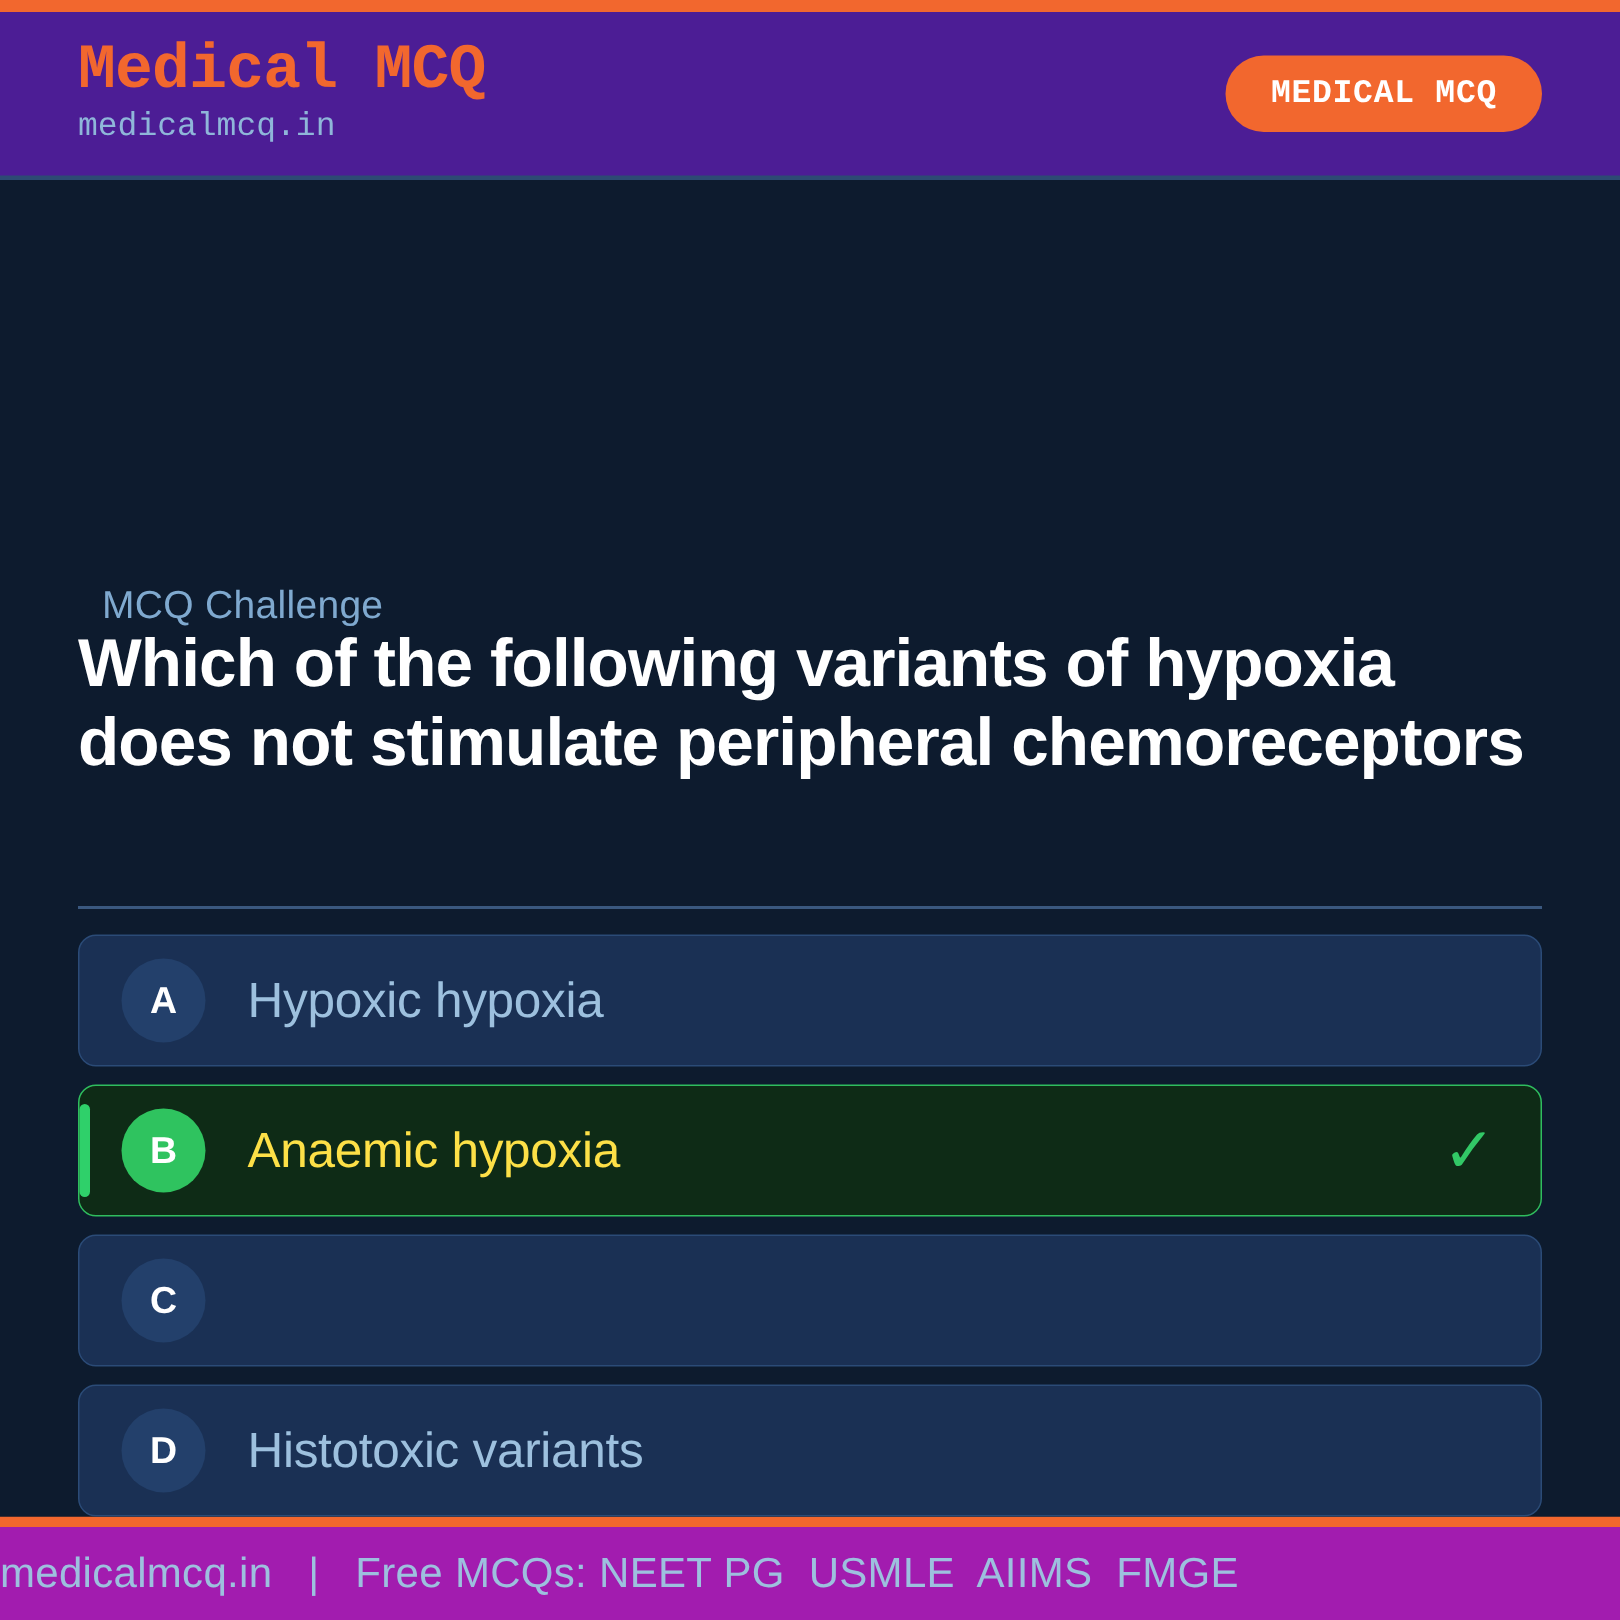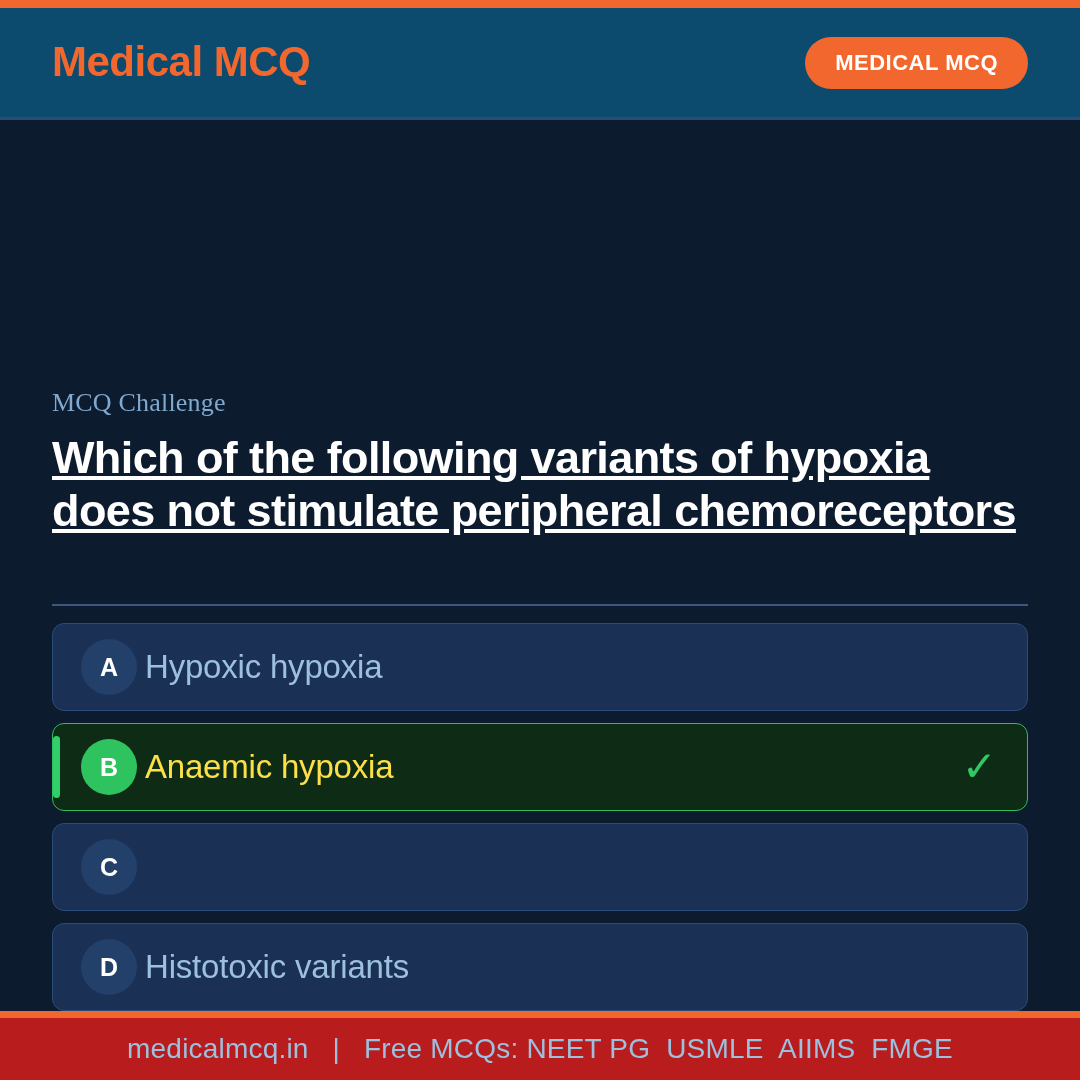--- a/index.html
+++ b/index.html
@@ -16,24 +16,25 @@
     display:flex; flex-direction:column;
   }
 
   
   .top-accent { height:8px; width:100%; background:#f2672e; flex:0 0 auto; }
 
   
   .header {
     flex:0 0 auto;
     height:112px;
-    background:#0c4a6e;
+    background:#4c1d95;
     border-bottom:3px solid #2d4a74;
     display:flex; align-items:center; justify-content:space-between;
     padding:0 52px;
+    font-family:Liberation Mono, monospace;
   }
   .brand { display:flex; flex-direction:column; justify-content:center; }
   .brand-title {
     font-size:42px; font-weight:bold; color:#f2672e;
     letter-spacing:-0.5px; line-height:1.05;
   }
   .brand-sub {
     font-size:22px; color:#8fb6d9; line-height:1.3; margin-top:2px;
   }
   .badge-pill {
@@ -43,27 +44,27 @@
     white-space:nowrap;
   }
 
   
   .body {
     flex:1 1 auto; position:relative;
     background:#0d1b2e;
     padding:0 52px;
   }
   .eyebrow {
-    position:absolute; left:52px; top:268px;
-    font-size:26px; color:#7fa9cf; letter-spacing:0.2px;font-family:Liberation Serif, serif;
+    position:absolute; left:68px; top:268px;
+    font-size:26px; color:#7fa9cf; letter-spacing:0.2px;
   }
   .question {
-    position:absolute; left:52px; top:312px; width:976px;
+    position:absolute; left:52px; top:296px; width:976px;
     font-size:45px; font-weight:bold; color:#ffffff;
-    line-height:1.17; letter-spacing:-0.6px;text-decoration:underline;
+    line-height:1.17; letter-spacing:-0.6px;
   }
   .divider {
     position:absolute; left:52px; top:484px; width:976px; height:2px;
     background:#3a587f;
   }
 
   
   .options {
     position:absolute; left:52px; top:503px; width:976px;
     display:flex; flex-direction:column; gap:12px;
@@ -77,21 +78,21 @@
     padding-left:28px; padding-right:30px;
   }
   .option .circle {
     flex:0 0 auto;
     width:56px; height:56px; border-radius:50%;
     background:#23406b;
     display:flex; align-items:center; justify-content:center;
     font-size:25px; font-weight:bold; color:#ffffff;
   }
   .option .opt-text {
-    margin-left:8px;
+    margin-left:28px;
     font-size:33px; color:#9dc0de; letter-spacing:-0.2px;
   }
   .option .check { display:none; }
 
   
   .option.correct {
     background:#0e2b16; border:1px solid #2fbd5e;
   }
   .option.correct .accent {
     position:absolute; left:0; top:12px; bottom:12px; width:7px;
@@ -101,39 +102,40 @@
   .option.correct .opt-text { color:#fde047; }
   .option.correct .check {
     display:block; margin-left:auto;
     font-size:42px; color:#32c866; line-height:1;
   }
 
   
   .footer-accent { flex:0 0 auto; height:7px; width:100%; background:#f2672e; }
   .footer {
     flex:0 0 auto; height:62px;
-    background:#b91c1c;
-    display:flex; align-items:center; justify-content:center;
+    background:#a21caf;
+    display:flex; align-items:center; justify-content:flex-start;
     gap:0;
   }
   .footer-text {
     font-size:28px; color:#9dc0de; letter-spacing:0.2px;
     white-space:pre;
   }
 </style>
 </head>
 <body>
 
 <div class="page">
 
   <div class="top-accent"></div>
 
   <div class="header">
     <div class="brand">
       <div class="brand-title">Medical MCQ</div>
+      <div class="brand-sub">medicalmcq.in</div>
     </div>
     <div class="badge-pill">MEDICAL MCQ</div>
   </div>
 
   <div class="body">
     <div class="eyebrow">MCQ Challenge</div>
     <div class="question">Which of the following variants of hypoxia does not stimulate peripheral chemoreceptors</div>
     <div class="divider"></div>
 
     <div class="options">

